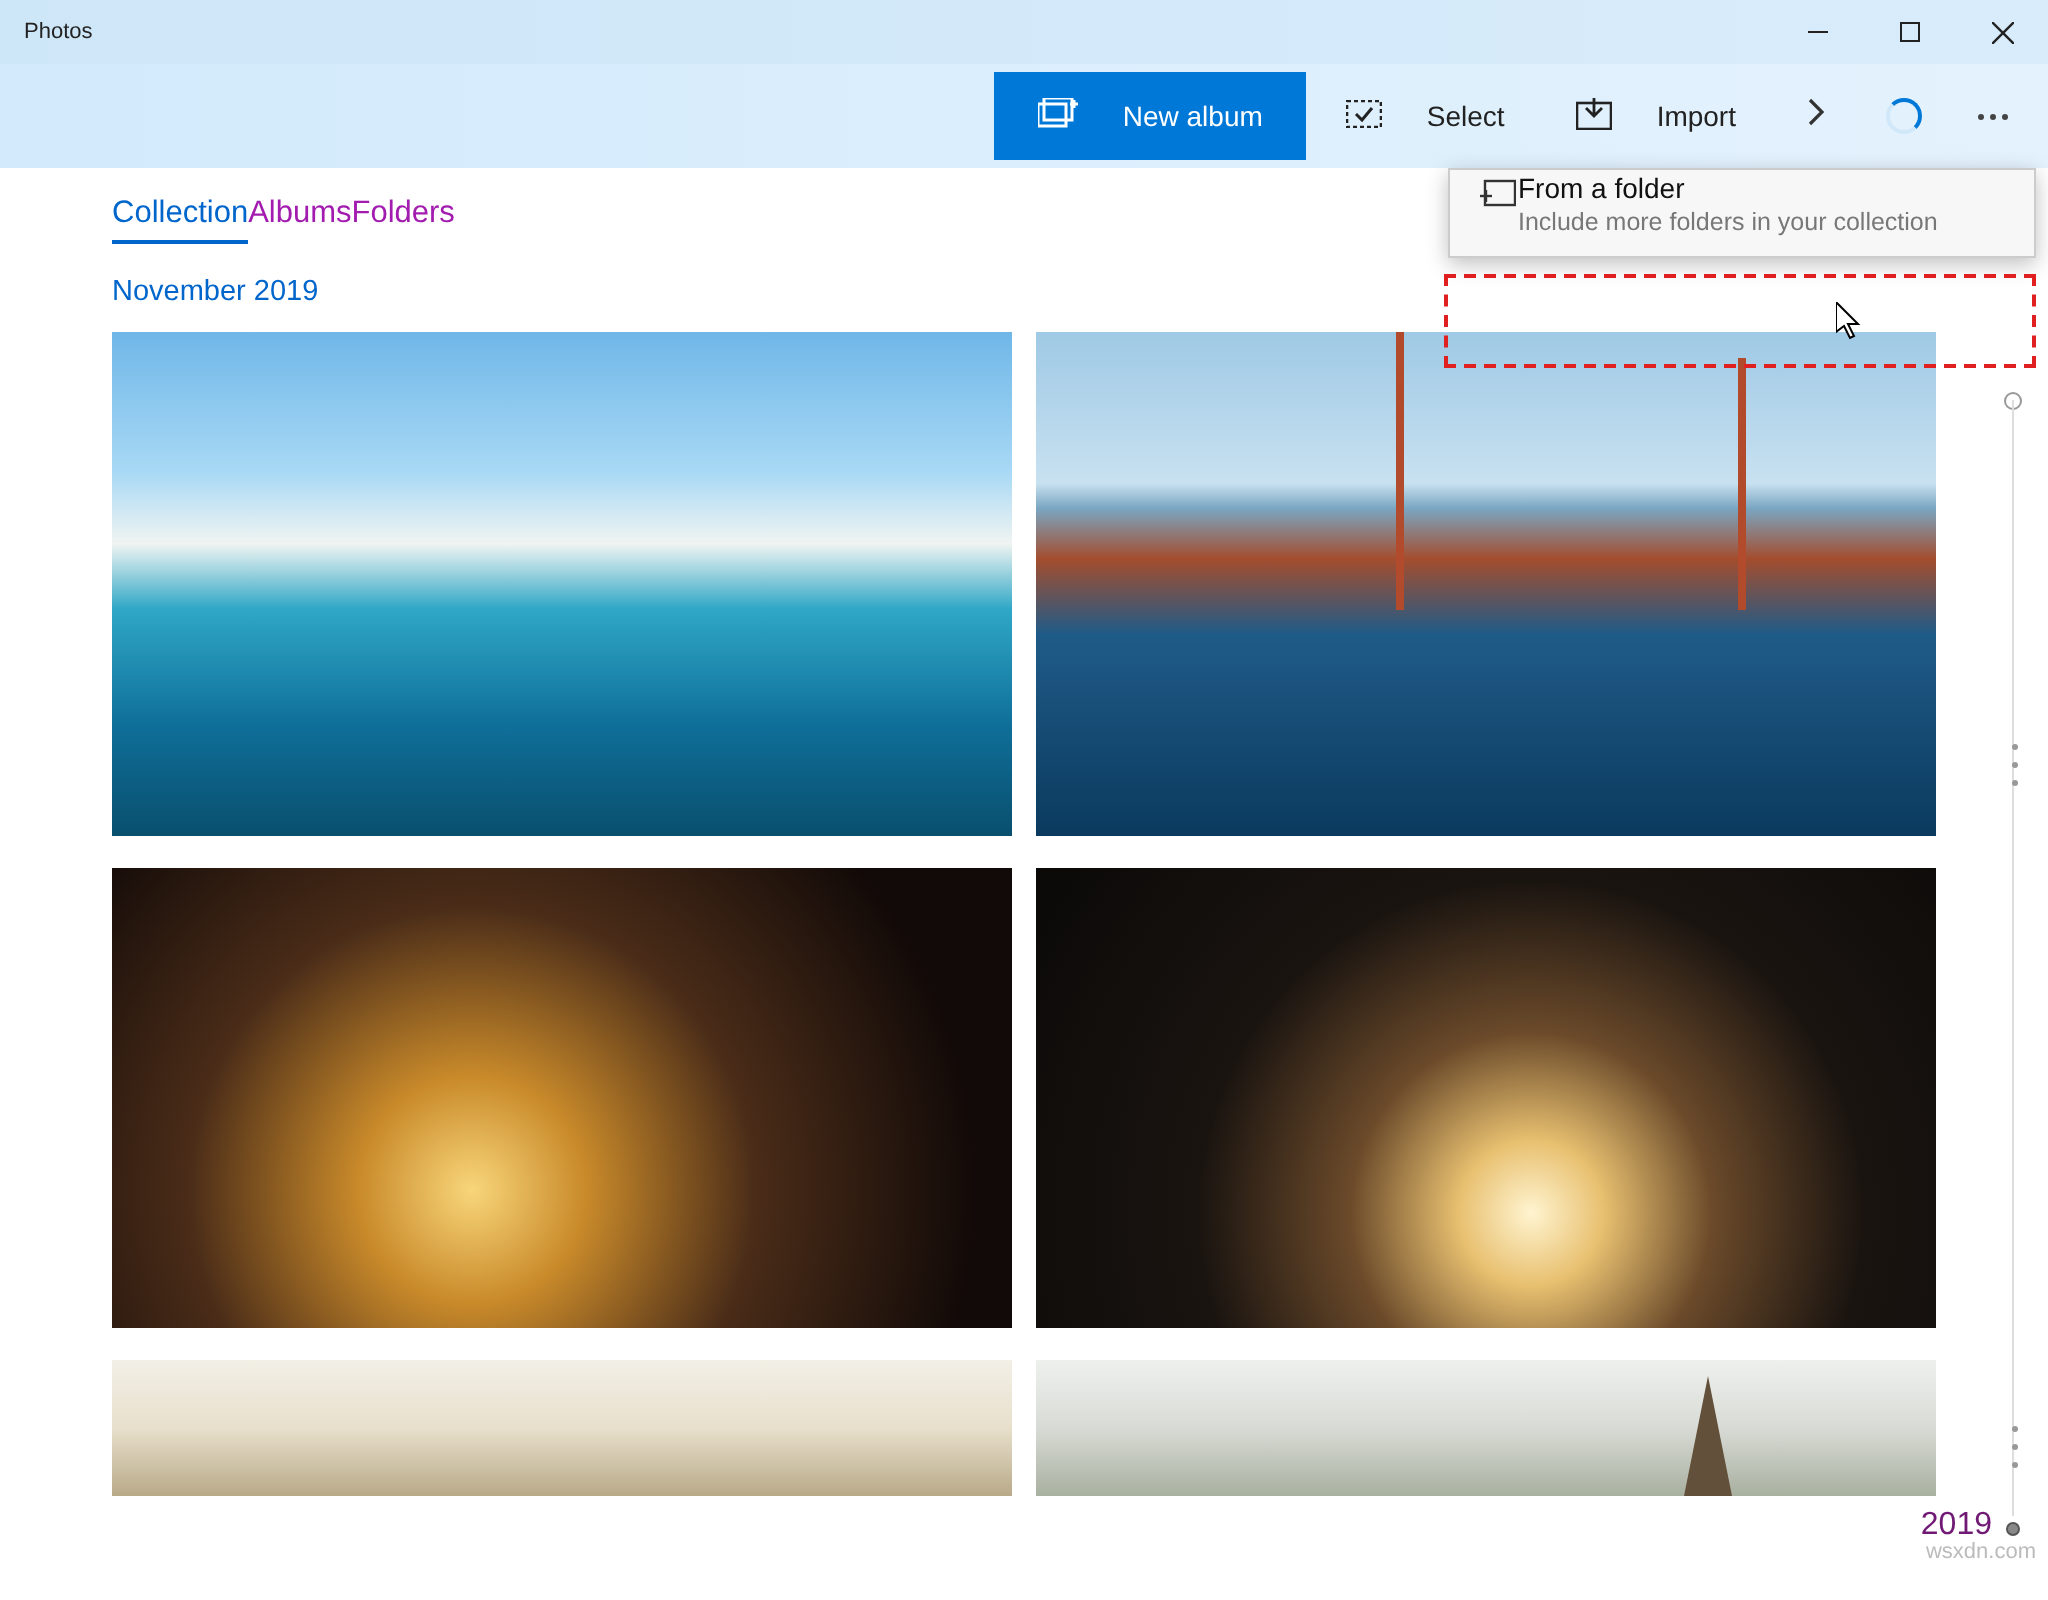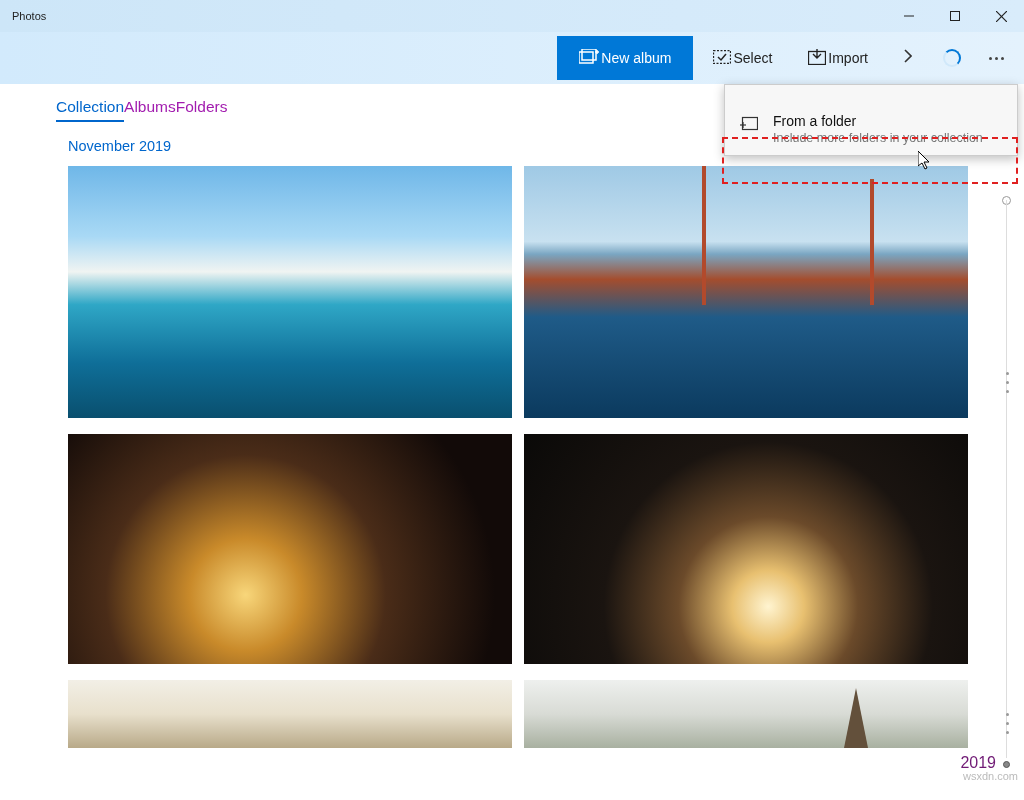--- a/index.html
+++ b/index.html
@@ -7,51 +7,51 @@
 
   
   .titlebar { height: 32px; background: linear-gradient(to right, #cde6f8, #d9ecfb); display: flex; align-items: center; padding: 0 2px 0 12px; position: relative; }
   .titlebar .title { font-size: 11px; color: #222; }
   .winctrls { position: absolute; right: 0; top: 0; display: flex; }
   .winbtn { width: 46px; height: 32px; display: flex; align-items: center; justify-content: center; }
   .winbtn svg { display: block; }
 
   
   .toolbar { height: 52px; background: linear-gradient(to right, #d2eafc, #e4f2fd); display: flex; align-items: center; justify-content: flex-end; padding-right: 8px; gap: 4px; }
-  .tbtn { height: 44px; display: flex; align-items: center; gap: 2px; padding: 0 16px; font-size: 14px; color: #222; cursor: pointer; }
+  .tbtn { height: 44px; display: flex; align-items: center; gap: 22px; padding: 0 16px; font-size: 14px; color: #222; cursor: pointer; }
   .tbtn.primary { background: #0078d7; color: #fff; padding: 0 22px; }
   .icbtn { width: 40px; height: 44px; display: flex; align-items: center; justify-content: center; }
   .spinner { width: 18px; height: 18px; border: 2px solid #d0e8fa; border-top-color:#0078d7; border-right-color:#0078d7; border-radius: 50%; }
   .more-dots { display:flex; gap:3px;}
   .more-dots span{width:3px;height:3px;background:#444;border-radius:50%;}
 
   
   .nav { display: flex; padding: 14px 0 10px 56px; }
   .nav a { font-size: 15.5px; color: #a21caf; text-decoration: none; padding-bottom: 4px; }
   .nav a.active { color: #0066cc; border-bottom: 2px solid #0066cc; }
 
   
-  .content { padding: 0 56px; position: relative; margin-left: 12px; }
+  .content { padding: 0 56px; position: relative; }
   .date-label { color: #0066cc; font-size: 14.5px; margin: 6px 0 12px 0; }
   .grid { display: grid; grid-template-columns: 1fr 1fr; gap: 16px 12px; }
   .thumb { height: 252px; background-size: cover; background-position: center; }
   .row2 .thumb { height: 230px; }
   .row3 .thumb { height: 68px; }
 
   
   .timeline { position: absolute; right: 8px; top: 132px; bottom: 12px; width: 20px; }
   .tl-line { position: absolute; top: 68px; bottom: 30px; right: 9px; width: 1px; background: #ddd; }
   .tl-dot { position: absolute; right: 5px; width: 9px; height: 9px; border: 1px solid #999; border-radius: 50%; background: #fff; }
   .tl-dots3 { position: absolute; right: 7px; display:flex; flex-direction:column; gap:6px;}
   .tl-dots3 span{width:3px;height:3px;background:#999;border-radius:50%;}
   .tl-year { position: absolute; right: 20px; font-size: 16px; color: #701a75; }
 
   
   .dropdown { position: absolute; top: 84px; right: 6px; width: 294px; background: #f7f7f7; box-shadow: 0 3px 10px rgba(0,0,0,.25); border: 1px solid #ccc; z-index: 10; }
-  .ditem { display: flex; gap: 14px; padding: 28px 14px 10px 14px; align-items: flex-start; }
+  .ditem { display: flex; padding: 1px 14px 10px 14px; align-items: flex-start; }
   .ditem.hover { background: #e9e9e9; }
   .ditem .dicon { width: 20px; display:flex; justify-content:center; padding-top:2px;}
   .ditem .dtext .t { font-size: 14px; color: #111; }
   .ditem .dtext .s { font-size: 12.5px; color: #777; margin-top: 2px; }
   .redbox { position: absolute; border: 2px dashed #e02020; pointer-events: none; z-index: 11; }
 
   
   .ph-beach { background: linear-gradient(to bottom, #6fb7e8 0%, #a9d9f5 28%, #f0f4f2 42%, #2fa7c6 55%, #0f6f99 78%, #094f6e 100%); }
   .ph-bridge { background: linear-gradient(to bottom, #9fc9e5 0%, #c8e1f0 30%, #7aa6c2 35%, #a44d2e 45%, #1f5b88 60%, #0b3a5e 100%); position:relative;}
   .ph-bridge::before{content:"";position:absolute;left:40%;top:0;width:4px;height:55%;background:#b24a2c;}

